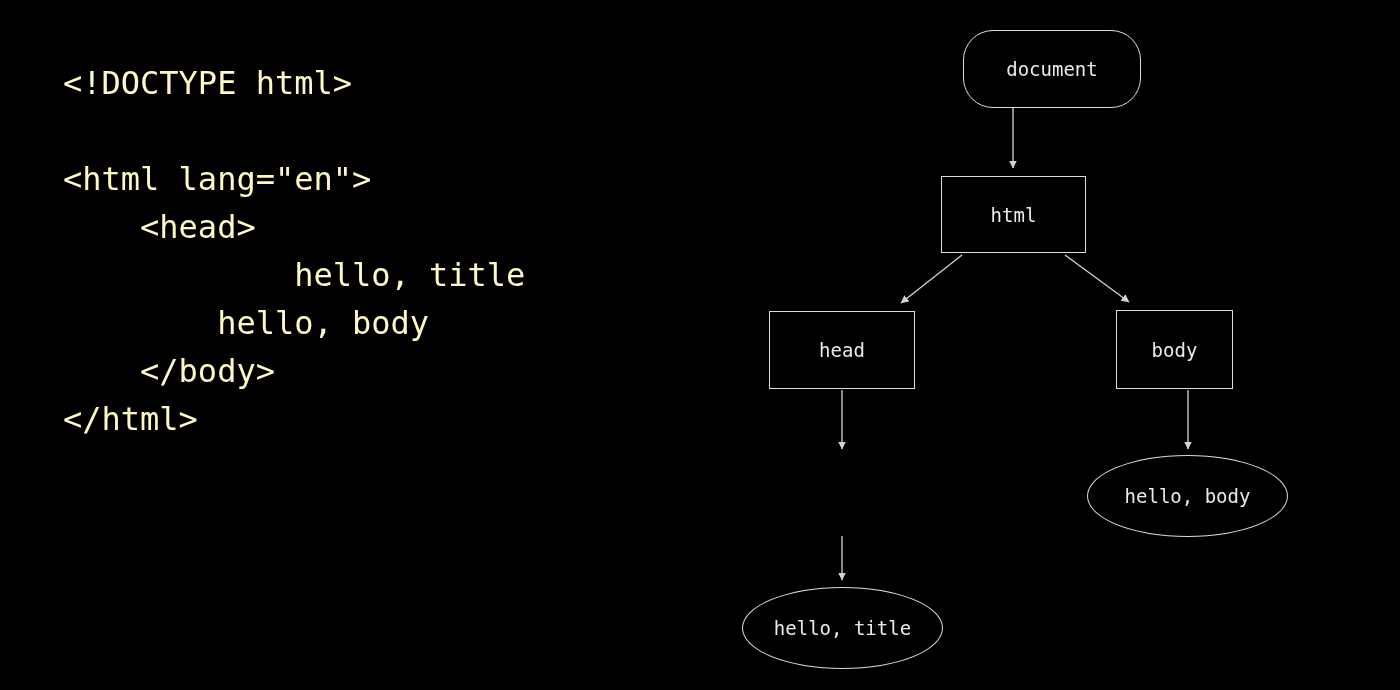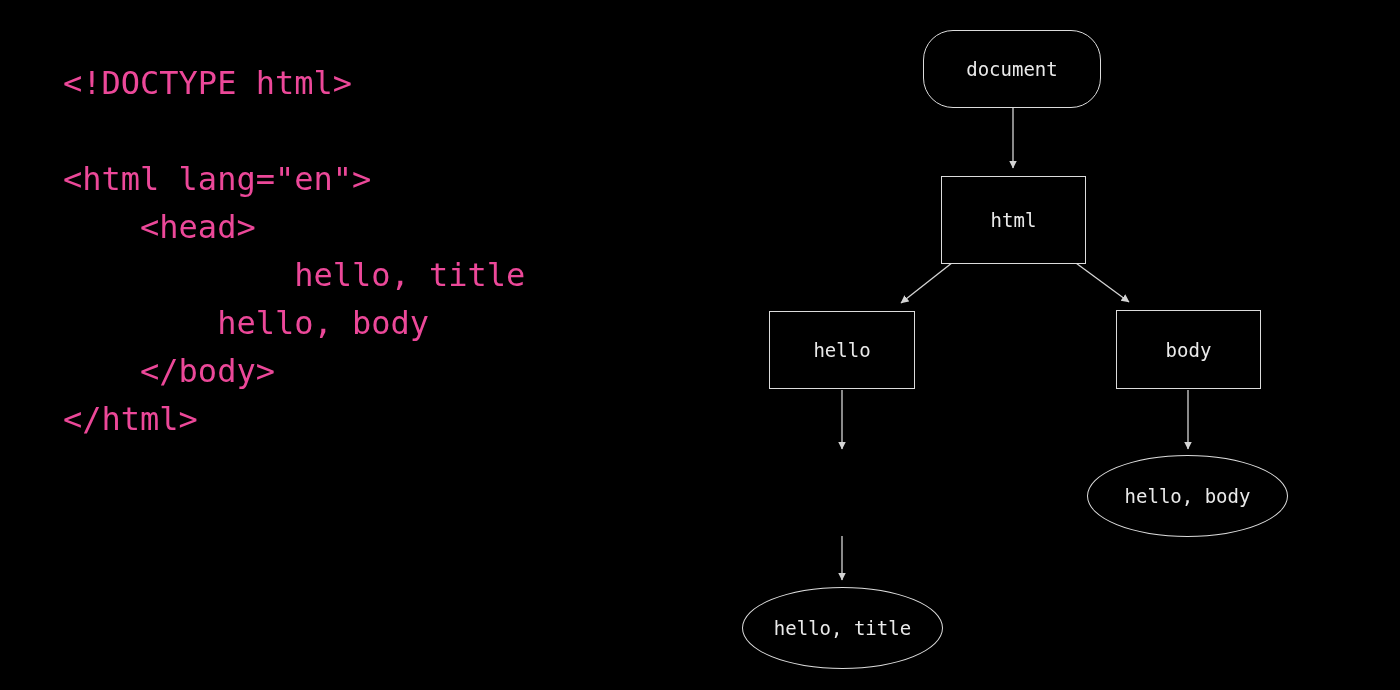--- a/index.html
+++ b/index.html
@@ -18,44 +18,44 @@
     position: absolute;
     left: 63px;
     top: 59px;
   }
   .code-line {
     white-space: pre;
     height: 48px;
     line-height: 48px;
     font-size: 32px;
     font-family: "DejaVu Sans Mono", monospace;
-    color: #ec4899;
+    color: #fef9c3;
     font-weight: 500;
   }
 
   
   .node {
     position: absolute;
     display: flex;
     align-items: center;
     justify-content: center;
     border: 1.4px solid #dcdcdc;
     color: #eaeaea;
     font-size: 19px;
     font-family: "DejaVu Sans Mono", monospace;
     background: #000;
   }
-  .node-rounded { border-radius: 30px; }
+  .node-rounded { border-radius: 30px; margin-left: 40px; }
   .node-rect { border-radius: 0; }
   .node-ellipse { border-radius: 50%; border-width: 1.2px; }
 
   #node-document { left: 923px; top: 30px;  width: 178px; height: 78px; }
-  #node-html     { left: 941px; top: 176px; width: 145px; height: 88px; }
+  #node-html     { left: 941px; top: 176px; width: 145px; height: 77px; }
   #node-head     { left: 769px; top: 311px; width: 146px; height: 78px; }
-  #node-body     { left: 1116px; top: 310px; width: 145px; height: 79px; }
+  #node-body     { left: 1116px; top: 310px; width: 117px; height: 79px; }
   #node-title    { left: 770px; top: 456px; width: 144px; height: 79px; }
   #node-hello-title { left: 742px; top: 587px; width: 201px; height: 82px; }
   #node-hello-body  { left: 1087px; top: 455px; width: 201px; height: 82px; }
 
   .edges-svg {
     position: absolute;
     left: 0; top: 0;
     width: 1400px; height: 690px;
     pointer-events: none;
   }
@@ -97,21 +97,21 @@
 
   <div class="node node-rounded" id="node-document">
     <span>document</span>
   </div>
 
   <div class="node node-rect" id="node-html">
     <span>html</span>
   </div>
 
   <div class="node node-rect" id="node-head">
-    <span>hello</span>
+    <span>head</span>
   </div>
 
   <div class="node node-rect" id="node-body">
     <span>body</span>
   </div>
 
 
   <div class="node node-ellipse" id="node-hello-title">
     <span>hello, title</span>
   </div>

